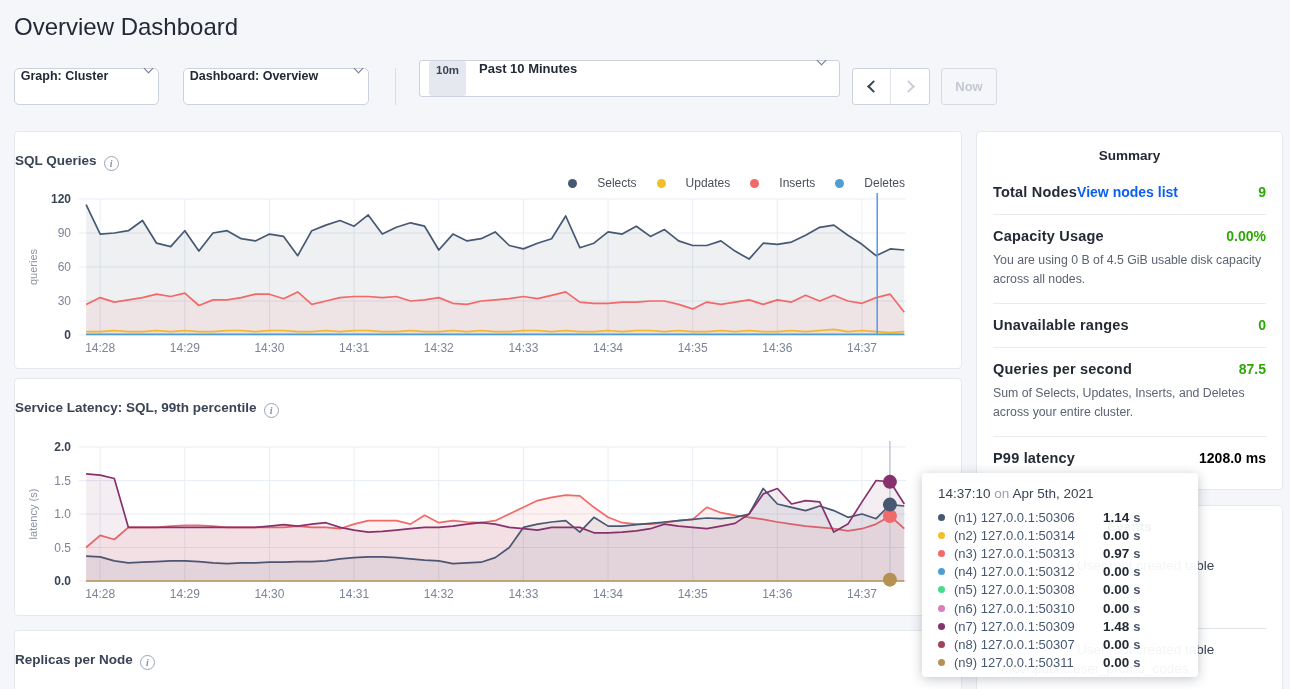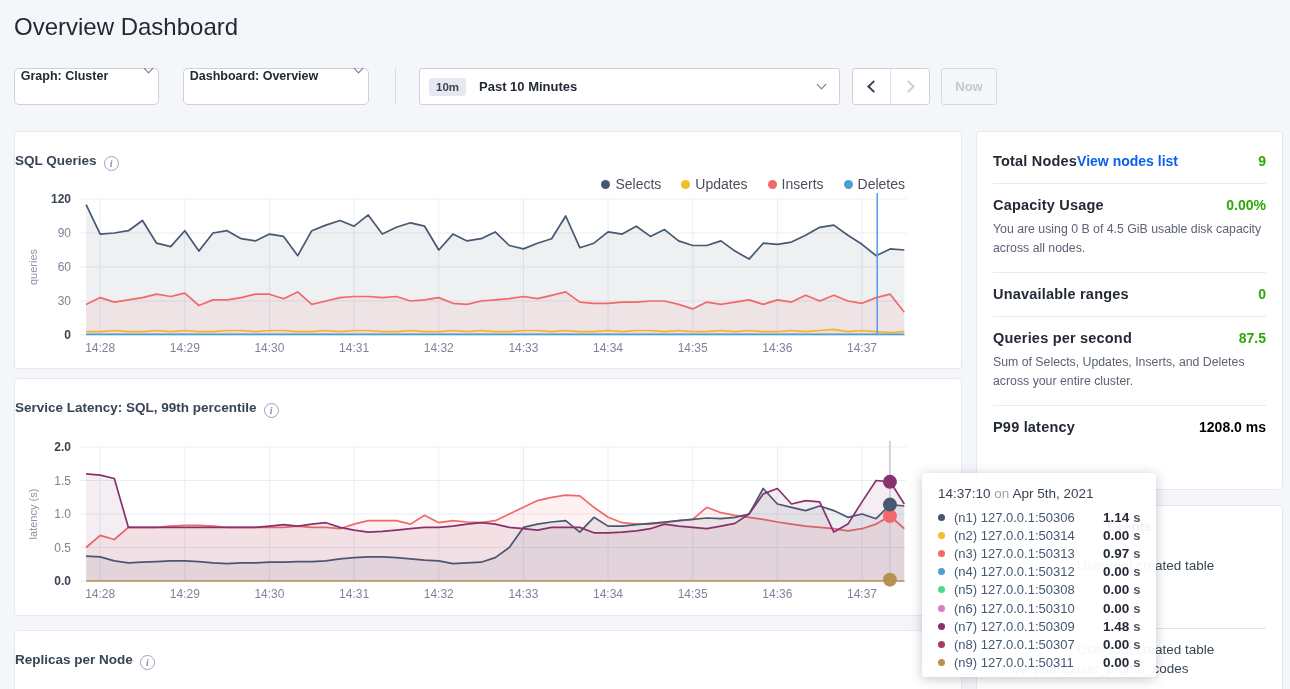--- a/index.html
+++ b/index.html
@@ -10,22 +10,22 @@
 
   .page-title { left:14px; top:13px; font-size:24px; font-weight:500; color:#242a35; }
 
   .dropdown { position:absolute; top:68px; height:37px; background:#fff; border:1px solid #ccd2de;
     border-radius:5px; display:flex; align-items:flex-start; justify-content:center; cursor:pointer;gap:26px; }
   .dropdown .lbl { font-size:12.5px; font-weight:bold; color:#242a35; }
   .cv-down { display:inline-block; width:7px; height:7px; border-right:1.6px solid #6e7790;
     border-bottom:1.6px solid #6e7790; transform:rotate(45deg); margin-left:11px; margin-top:-4px; }
   .vdiv { position:absolute; left:395px; top:68px; width:1px; height:37px; background:#d9dde6; }
 
-  .timepicker { position:absolute; left:419px; top:68px; width:421px; height:37px; background:#fff;
-    border:1px solid #ccd2de; border-radius:3px; display:flex; align-items:center; padding:0 14px 0 9px; cursor:pointer; }
+  .timepicker { position:absolute; left:419px; top:60px; width:421px; height:37px; background:#fff;
+    border:1px solid #ccd2de; border-radius:3px; display:flex; padding:0 14px 0 9px; cursor:pointer; }
   .tp-badge { background:#e5e8ef; color:#394455; font-size:11.5px; font-weight:bold;
     padding:3px 7px; border-radius:3px; margin-right:13px; }
   .tp-label { font-size:13px; font-weight:bold; color:#242a35; flex:1; }
 
   .navgroup { position:absolute; left:852px; top:68px; width:78px; height:37px; background:#fff;
     border:1px solid #ccd2de; border-radius:3px; display:flex; }
   .navbtn { width:50%; display:flex; align-items:center; justify-content:center; cursor:pointer; }
   .navbtn.first { border-right:1px solid #dfe3ea; }
   .cv-left { display:inline-block; width:9px; height:9px; border-left:2.5px solid #394455;
     border-bottom:2.5px solid #394455; transform:rotate(45deg); margin-left:4px; }
@@ -35,21 +35,21 @@
     border-radius:3px; display:flex; align-items:center; justify-content:center;
     font-size:13px; font-weight:bold; color:#c3c8d2; }
 
   .chart-title { position:absolute; top:21px; left:0; right:0; text-align:left;
     font-size:13.5px; font-weight:bold; color:#394455; }
   .info { display:inline-flex; width:15px; height:15px; border:1px solid #9aa3b8; border-radius:50%;
     color:#8791a9; font-size:10px; font-style:italic; font-family:"Liberation Serif", serif;
     align-items:center; justify-content:center; margin-left:7px; vertical-align:-2px; cursor:pointer; }
 
   .legend { position:absolute; top:44px; right:56px; display:flex; gap:20px; }
-  .lg-item { display:inline-flex; align-items:center; gap:5px; font-size:14px; color:#4a4f5c; cursor:pointer; }
+  .lg-item { display:inline-flex; align-items:center; gap:20px; font-size:12px; color:#4a4f5c; cursor:pointer; }
   .lg-dot { width:9px; height:9px; border-radius:50%; display:inline-block; }
 
   .chart-svg { position:absolute; left:0; top:0; }
 
   
   .sum-title { text-align:center; font-size:13.5px; font-weight:bold; color:#242a35; padding-top:16px; }
   .sum-rows { padding:8px 16px 0 16px; }
   .srow { border-bottom:1px solid #e8ecf1; padding:13px 0 14px 0; }
   .srow:last-child { border-bottom:none; }
   .srow-top { display:flex; align-items:baseline; }
@@ -57,21 +57,21 @@
   .srow-link { font-size:14px; font-weight:bold; margin-left:0; cursor:pointer; }
   .srow-value { margin-left:auto; font-size:14px; font-weight:bold; }
   .srow-desc { font-size:12.3px; color:#5c6373; line-height:1.55; margin-top:7px; }
 
   
   .ev-title { text-align:center; font-size:13.5px; font-weight:bold; color:#242a35; padding-top:13px; }
   .ev-line { position:absolute; font-size:13.5px; color:#394455; white-space:nowrap; cursor:pointer; }
   .ev-div { position:absolute; left:16px; right:16px; height:1px; background:#dfe4ec; }
 
   
-  .tooltip { position:absolute; left:922px; top:473px; width:234px; height:204px;
+  .tooltip { position:absolute; left:922px; top:473px; width:276px; height:204px;
     background:rgba(255,255,255,0.94); border-radius:4px; z-index:20;
     box-shadow:0 2px 12px rgba(40,50,70,0.28); padding:13px 14px 0 16px; }
   .tt-head { font-size:13.5px; color:#394455; margin-bottom:7px; }
   .tt-on { color:#9aa1af; }
   .tt-row { display:flex; align-items:center; height:18.2px; }
   .tt-dot { width:7px; height:7px; border-radius:50%; margin-right:9px; flex:none; }
   .tt-label { font-size:13px; color:#475872; width:149px; }
   .tt-val { font-size:13.5px; font-weight:bold; color:#242a35; }
   .tt-unit { font-size:13px; color:#4a5568; margin-left:4px; font-weight:bold; }
 </style>
@@ -223,20 +223,21 @@
       </svg></div>
 </div>
 
 <div class="card" style="left:14px;top:630px;width:948px;height:90px;">
   <div class="chart-title">
     <span>Replicas per Node</span><span class="info">i</span>
   </div>
 </div>
 
 <div class="card" style="left:976px;top:131px;width:307px;height:359px;">
+  <div class="sum-title">Summary</div>
   <div class="sum-rows">
       <div class="srow">
         <div class="srow-top">
           <span class="srow-label">Total Nodes</span>
           <a class="srow-link" style="color:#0b5ff0">View nodes list</a>
           <span class="srow-value" style="color:#2da806">9</span>
         </div>
       </div>
       <div class="srow">
         <div class="srow-top">

